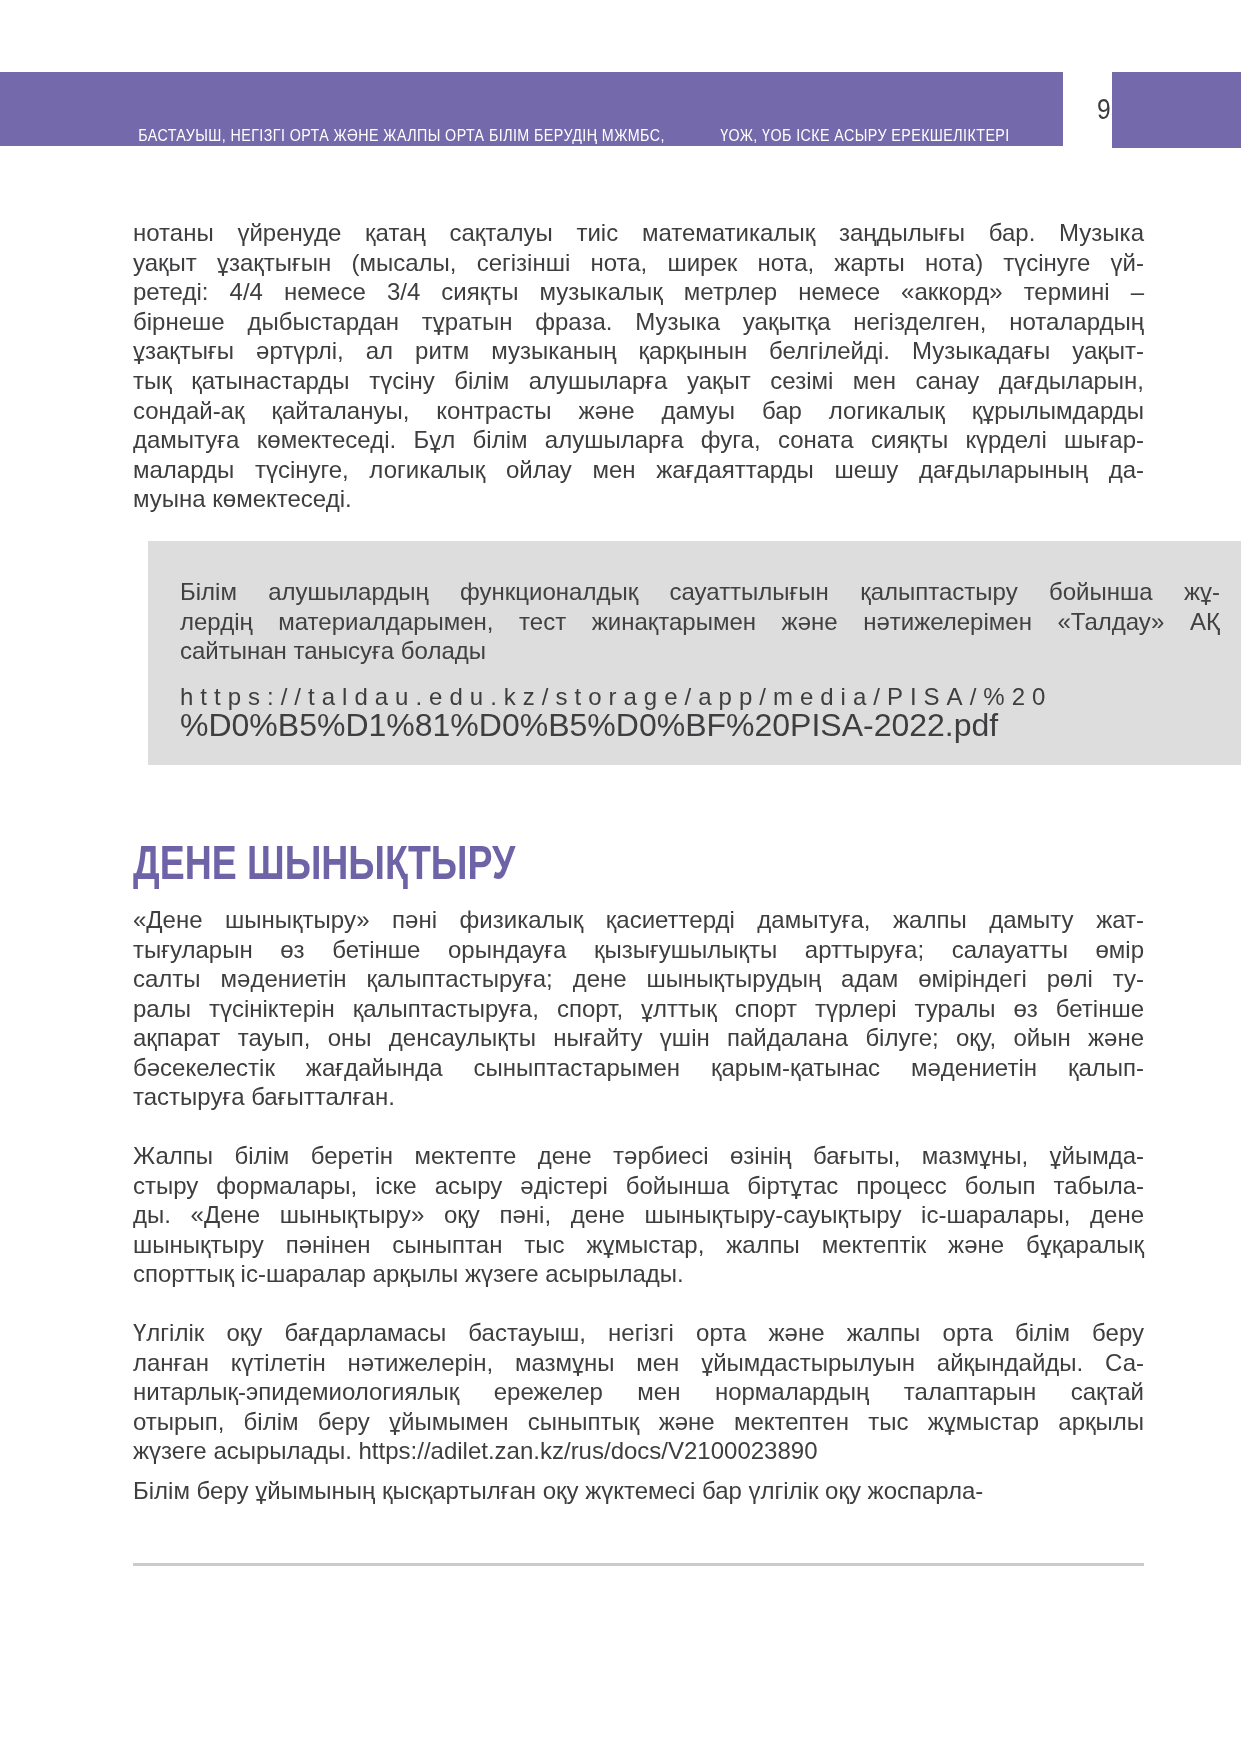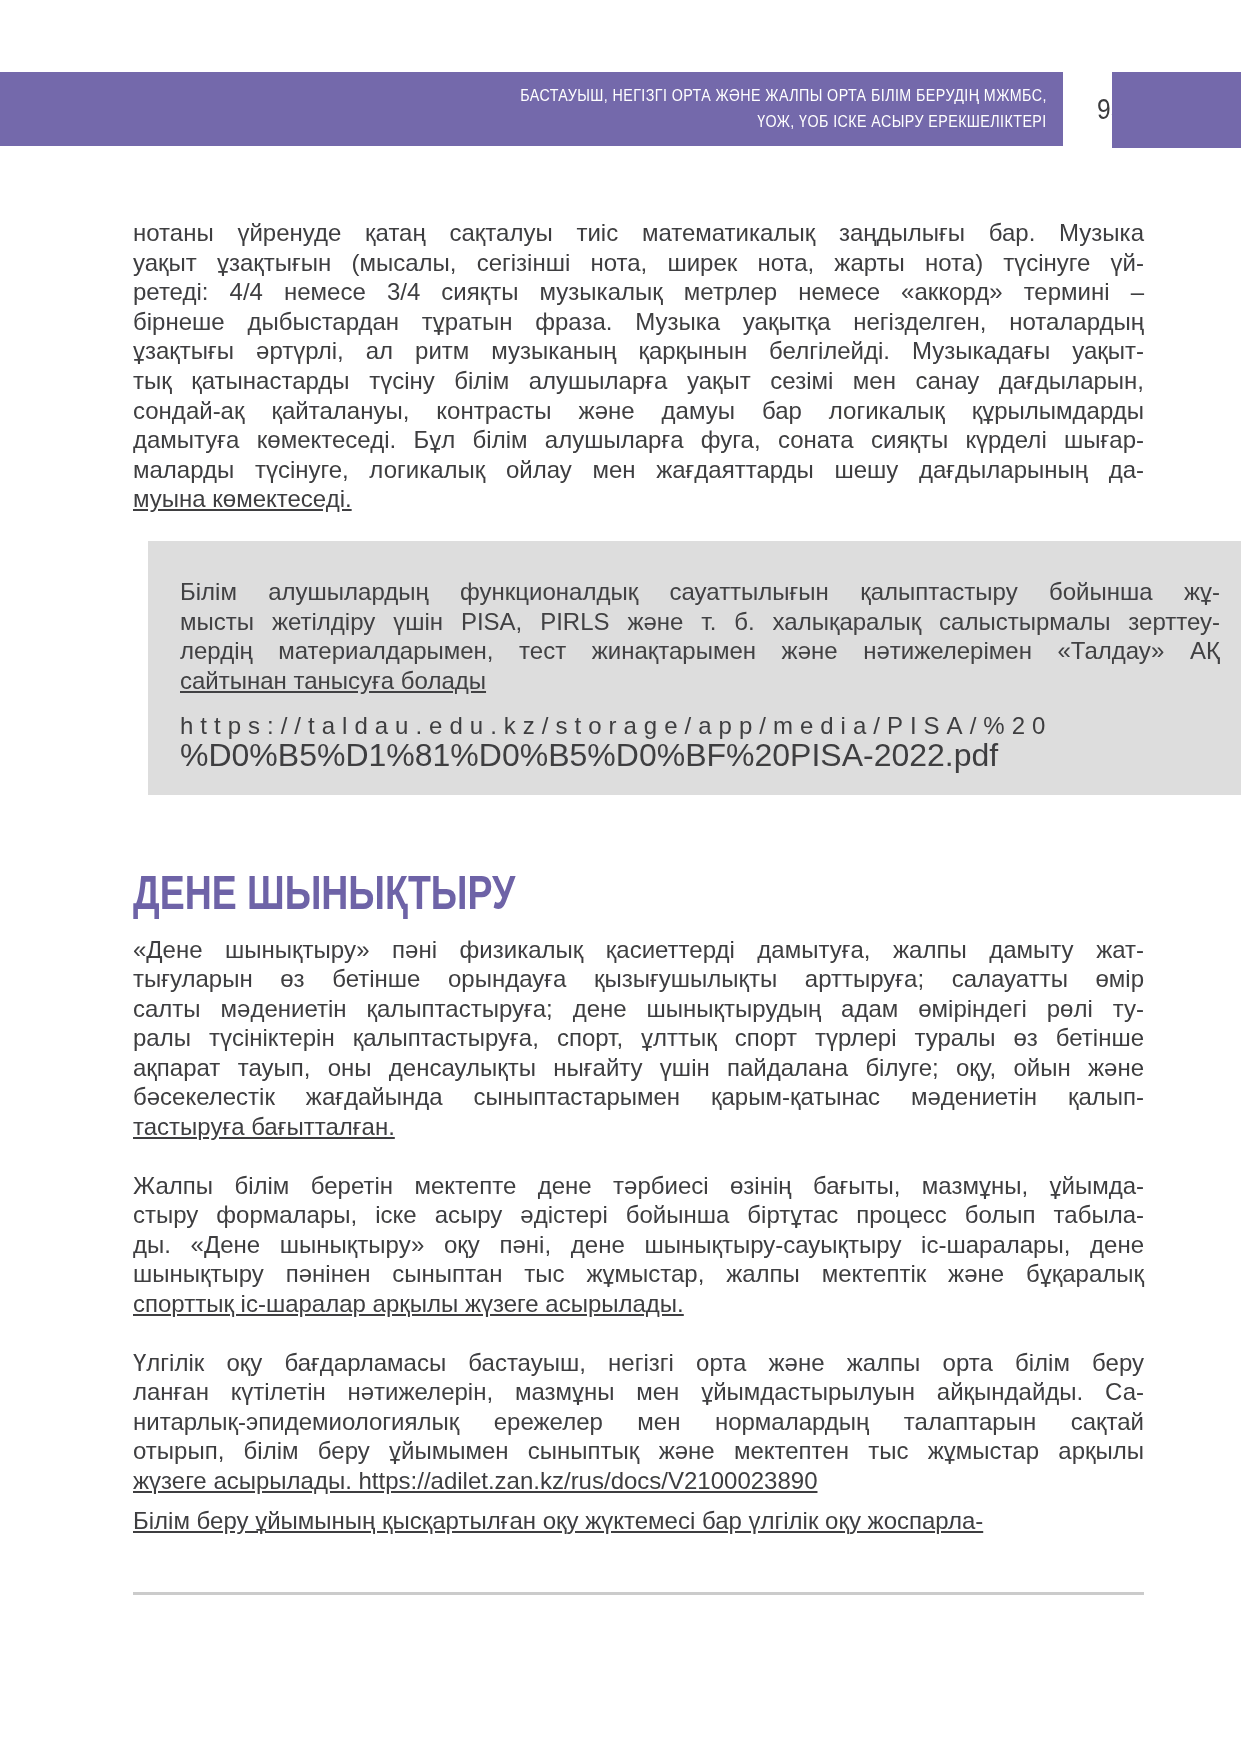--- a/index.html
+++ b/index.html
@@ -13,21 +13,21 @@
     overflow: hidden;
   }
 
   
   .header-bar {
     position: absolute;
     left: 0; top: 72px;
     width: 1063px; height: 74px;
     background: #7469ab;
     display: flex;
-    flex-direction: column;
+    flex-direction: row;
     justify-content: center;
     align-items: flex-end;
     padding-right: 16px;
     box-sizing: border-box;
     row-gap: 6px;
   }
   .header-line {
     color: #ffffff;
     font-size: 17px;
     line-height: 20px;
@@ -59,21 +59,21 @@
   .content {
     padding: 218px 97px 0 133px;
     box-sizing: border-box;
   }
   .para {
     font-size: 24px;
     line-height: 29.6px;
     color: #3e3e40;
   }
   .tline { text-align: justify; text-align-last: justify; }
-  .tline.last { text-align-last: left; text-decoration: underline; }
+  .tline.last { text-align-last: left; }
 
   .info-box {
     margin-top: 27px;
     margin-left: 15px;
     width: 1102px;
     box-sizing: border-box;
     background: #dddddd;
     padding: 36px 30px 24px 32px;
   }
   .info-box .para { color: #414143; }
@@ -136,21 +136,20 @@
         <div class="tline">тық қатынастарды түсіну білім алушыларға уақыт сезімі мен санау дағдыларын,</div>
         <div class="tline">сондай-ақ қайталануы, контрасты және дамуы бар логикалық құрылымдарды</div>
         <div class="tline">дамытуға көмектеседі. Бұл білім алушыларға фуга, соната сияқты күрделі шығар-</div>
         <div class="tline">маларды түсінуге, логикалық ойлау мен жағдаяттарды шешу дағдыларының да-</div>
         <div class="tline last">муына көмектеседі.</div>
       </div>
 
     <div class="info-box">
       <div class="para">
           <div class="tline">Білім алушылардың функционалдық сауаттылығын қалыптастыру бойынша жұ-</div>
-          <div class="tline">мысты жетілдіру үшін PISA, PIRLS және т. б. халықаралық салыстырмалы зерттеу-</div>
           <div class="tline">лердің материалдарымен, тест жинақтарымен және нәтижелерімен «Талдау» АҚ</div>
           <div class="tline last">сайтынан танысуға болады</div>
         </div>
       <div class="url-block">
         <div class="url-spread">https://taldau.edu.kz/storage/app/media/PISA/%20</div>
         <div class="url-normal">%D0%B5%D1%81%D0%B5%D0%BF%20PISA-2022.pdf</div>
       </div>
     </div>
 
     <div class="section-heading">ДЕНЕ ШЫНЫҚТЫРУ</div>

